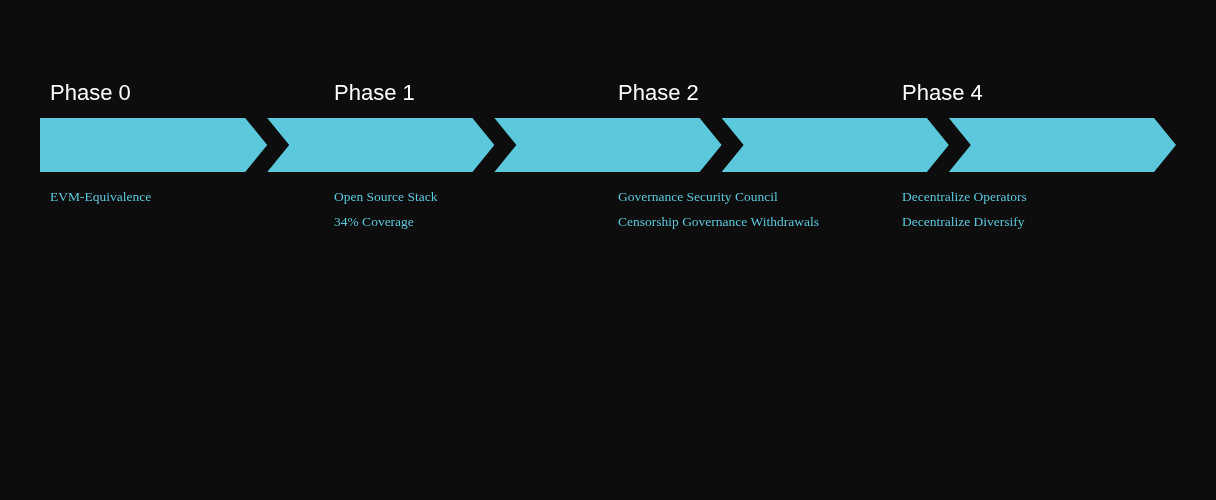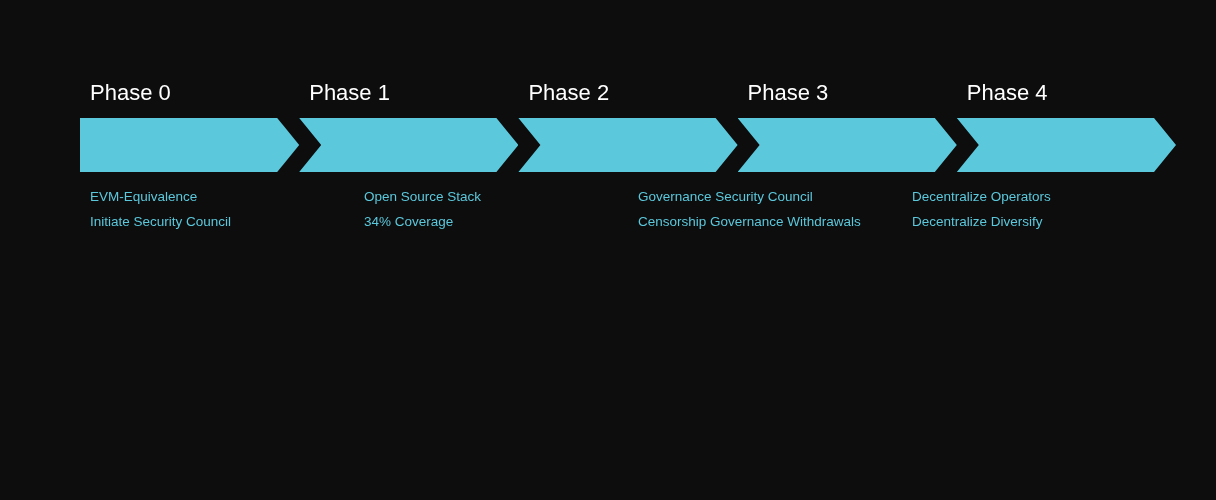--- a/index.html
+++ b/index.html
@@ -34,21 +34,20 @@
       margin-top: 80px;
       font-size: 26px;
       font-weight: 300;
       letter-spacing: 0.5px;
       color: #ffffff;
     }
 
     .roadmap-container {
       margin-top: 50px;
       padding: 0 40px;
-      margin-left: 40px;
     }
 
     .phase-labels {
       display: flex;
       margin-bottom: 12px;
     }
 
     .phase-label {
       flex: 1;
       font-size: 22px;
@@ -93,38 +92,38 @@
       padding-left: 10px;
       padding-right: 6px;
     }
 
     .feature-item {
       font-size: 13.5px;
       font-weight: 500;
       color: #5bc8dc;
       line-height: 1.4;
       margin-bottom: 6px;
+      font-family: Liberation Serif, serif;
     }
   </style>
 </head>
 <body>
 
 <div class="logo">
   <span></span><sup></sup>
 </div>
 
 <h1 class="main-title"></h1>
 
 <div class="roadmap-container">
 
   <div class="phase-labels" id="phase-labels-row">
       <div class="phase-label">Phase 0</div>
       <div class="phase-label">Phase 1</div>
       <div class="phase-label">Phase 2</div>
-      <div class="phase-label">Phase 3</div>
       <div class="phase-label">Phase 4</div>
     </div>
 
   <div class="arrows-row" id="arrows-row">
       <div class="arrow-segment">
         <div class="arrow-body"></div>
       </div>
       <div class="arrow-segment">
         <div class="arrow-body"></div>
       </div>
@@ -135,21 +134,20 @@
         <div class="arrow-body"></div>
       </div>
       <div class="arrow-segment">
         <div class="arrow-body"></div>
       </div>
     </div>
 
   <div class="feature-labels" id="feature-labels-row">
       <div class="feature-col">
         <div class="feature-item">EVM-Equivalence</div>
-        <div class="feature-item">Initiate Security Council</div>
       </div>
       <div class="feature-col">
         <div class="feature-item">Open Source Stack</div>
         <div class="feature-item">34% Coverage</div>
       </div>
       <div class="feature-col">
         <div class="feature-item">Governance Security Council</div>
         <div class="feature-item">Censorship Governance Withdrawals</div>
       </div>
       <div class="feature-col">

